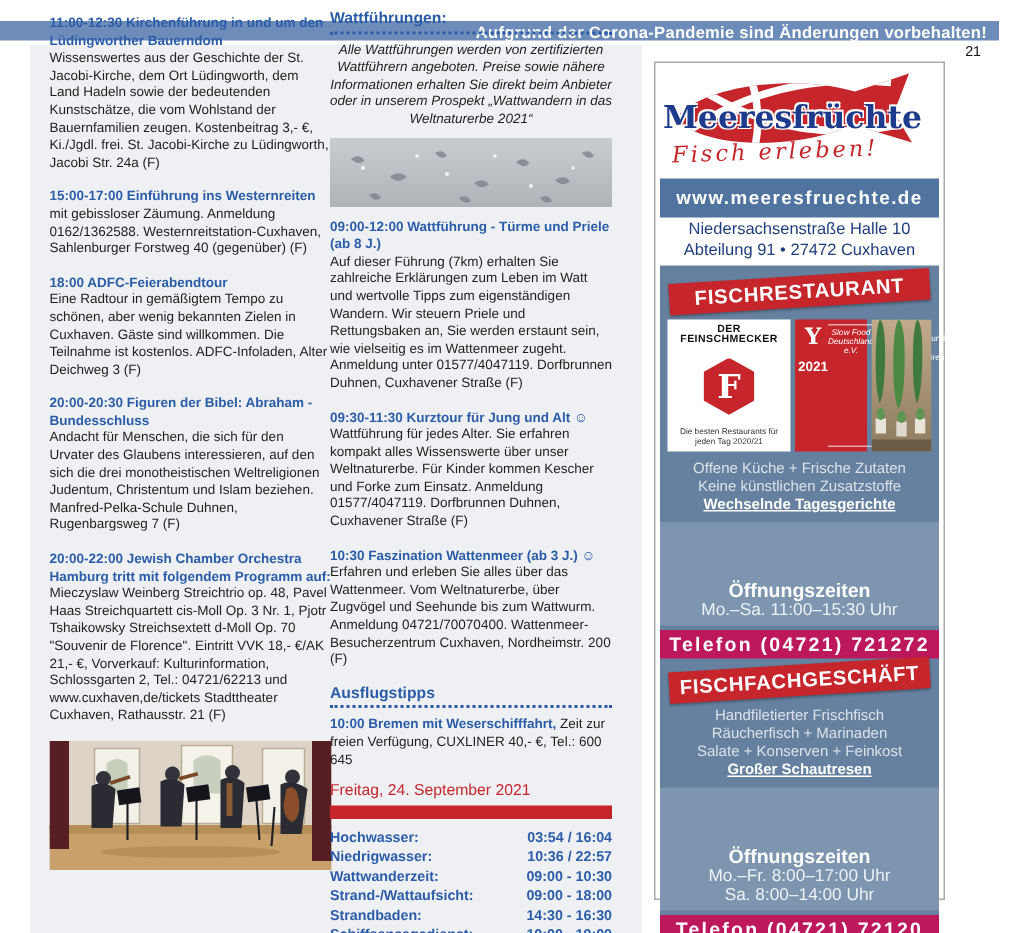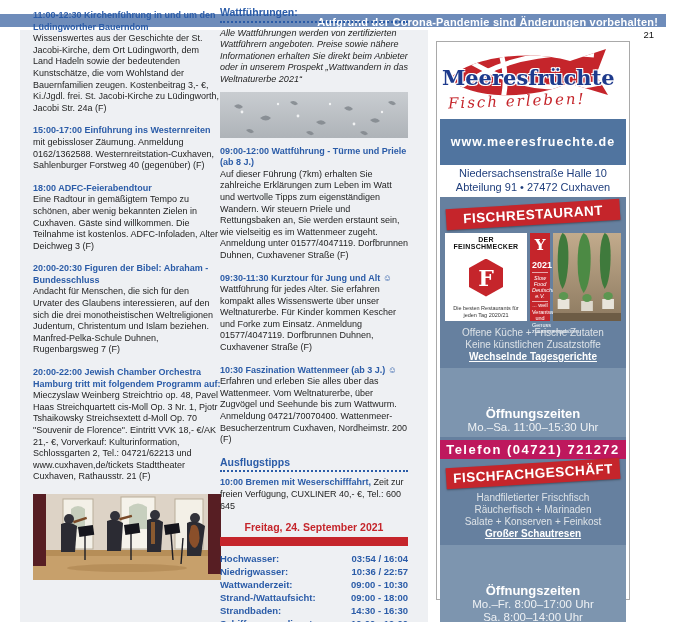--- a/index.html
+++ b/index.html
@@ -20,61 +20,61 @@
   .col { position:absolute; top:10px; width:188px; font-size:9px; line-height:11.6px; color:#1e1e1e; }
   .col-left { left:33px; }
   .col-mid  { left:220px; top:7px; }
 
   .evt { margin-bottom:11px; }
   .evt-title { color:#2b5ca8; font-weight:bold; }
   .evt p { margin:0; }
 
   .rule-head { color:#2b5ca8; font-weight:bold; font-size:10.5px;
     border-bottom:2px dotted #2b5ca8; padding-bottom:2px; margin-bottom:5px; }
-  .intro { font-style:italic; margin-bottom:6px; }
+  .intro { font-style:italic; margin-bottom:6px;text-align:center; }
 
   .photo { display:block; margin:2px 0 8px 0; }
 
   .trip { margin-bottom:10px; }
   .trip .t { color:#2b5ca8; font-weight:bold; }
 
-  .friday-title { color:#c5252b; font-weight:bold; font-size:10.5px; margin:4px 0 3px 0;text-align:center; }
+  .friday-title { color:#c5252b; font-weight:normal; font-size:10.5px; margin:4px 0 3px 0; }
   .red-bar { height:9px; background:#c5252b; margin-bottom:6px; }
   .tide-row { display:flex; justify-content:space-between; color:#2b5ca8;
     font-weight:bold; font-size:9.5px; line-height:13px; }
 
   
   .ad { position:absolute; left:436px; top:41px; width:194px; height:559px;
     background:#fff; border:1px solid #a9a9a9; padding:3px; }
   .ad-logo { position:relative; height:74px; overflow:hidden; }
   .fish-svg { position:absolute; left:4px; top:0; }
   .brand { position:absolute; left:2px; top:20px; width:100%; text-align:left;
     font-family:"DejaVu Serif", serif; font-weight:bold; font-size:21px; color:#1e3a8c;
     text-shadow:1px 1px 0 #fff,-1px -1px 0 #fff,1px -1px 0 #fff,-1px 1px 0 #fff; }
   .tagline { position:absolute; left:8px; top:47px; font-family:"DejaVu Serif", serif;
     font-style:italic; font-size:15px; color:#c5252b; transform:rotate(-2deg); letter-spacing:2px; }
   .url-bar { background:#50749f; color:#fff; font-weight:bold; font-size:12.5px;
-    text-align:center; letter-spacing:1px; padding:16px 0; }
+    text-align:center; letter-spacing:1px; padding:6px 0; }
   .address { text-align:center; color:#1f3e7c; font-weight:normal; font-size:11px;
     line-height:13.5px; padding:2px 0 3px 0; }
   .ad-body { background:#66809f; padding:4px 0 6px 0; }
   .banner { background:#c5252b; color:#fff; font-weight:bold; font-size:13.5px;
     text-align:center; letter-spacing:.5px; padding:3px 0; margin:3px 6px 8px 6px;
     transform:rotate(-3.5deg); box-shadow:0 1px 2px rgba(0,0,0,.35); white-space:nowrap; }
   .logos-row { display:flex; gap:3px; margin:0 5px 6px 5px; height:88px; }
   .feins { background:#fff; width:82px; padding:3px 2px; text-align:center;
     display:flex; flex-direction:column; align-items:center; justify-content:space-between; }
   .feins-title { font-size:7px; font-weight:bold; color:#111; letter-spacing:.3px; }
   .hexF { width:34px; height:38px; background:#c5252b; color:#fff;
     clip-path:polygon(50% 0,100% 25%,100% 75%,50% 100%,0 75%,0 25%);
     display:flex; align-items:center; justify-content:center;
     font-family:"DejaVu Serif", serif; font-size:22px; font-weight:bold; }
   .feins-cap { font-size:5.5px; color:#333; line-height:6.5px; }
-  .award { background:#c5252b; width:20px; color:#fff; text-align:center; padding:3px 2px;
-    display:flex; flex-direction:column; justify-content:space-between; }
+  .award { background:#c5252b; width:48px; color:#fff; text-align:center; padding:3px 2px;
+    display:flex; flex-direction:row; justify-content:space-between; }
   .award-y { font-family:"DejaVu Serif", serif; font-size:15px; font-weight:bold; line-height:14px; }
   .award-year { font-size:9px; font-weight:bold; }
   .award-sub { font-size:5.5px; line-height:6px; border-top:1px solid rgba(255,255,255,.6);
     border-bottom:1px solid rgba(255,255,255,.6); padding:2px 0; font-style:italic; }
   .award-body { font-size:5.5px; line-height:6.5px; }
   .ad-photo { flex:1; }
   .features { text-align:center; color:#dde2e7; font-size:10px; line-height:12px; margin-bottom:5px; }
   .features .strong { color:#fff; font-weight:bold;text-decoration:underline; }
   .hours-band { background:#7d95af; text-align:center; padding:2px 0 3px 0; margin-bottom:3px; }
   .hours-title { color:#fff; font-weight:bold; font-size:13px;margin-top:36px; }

